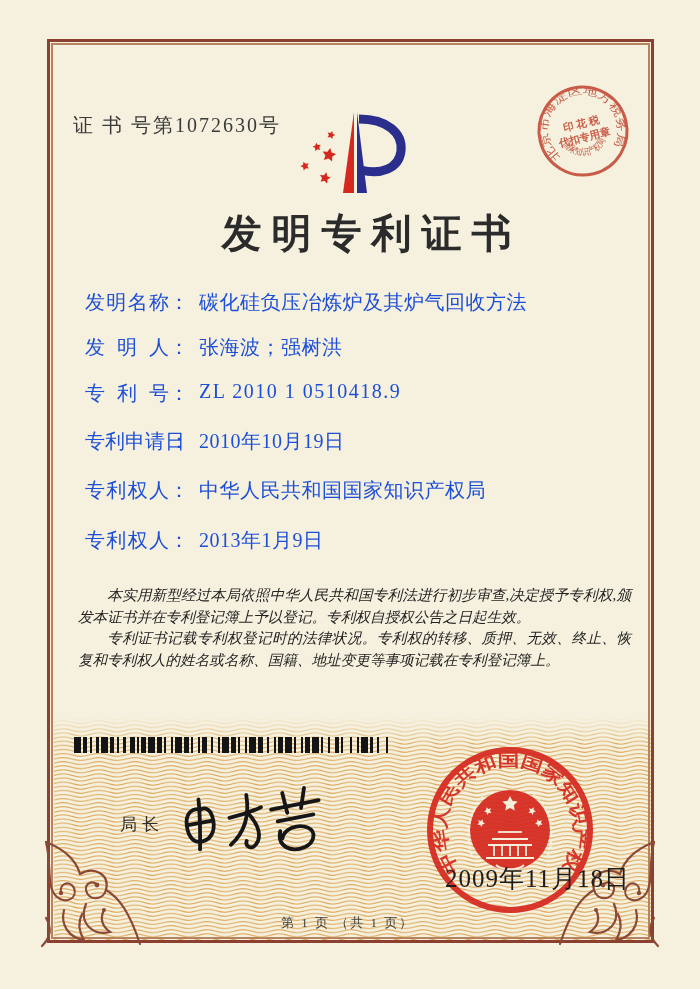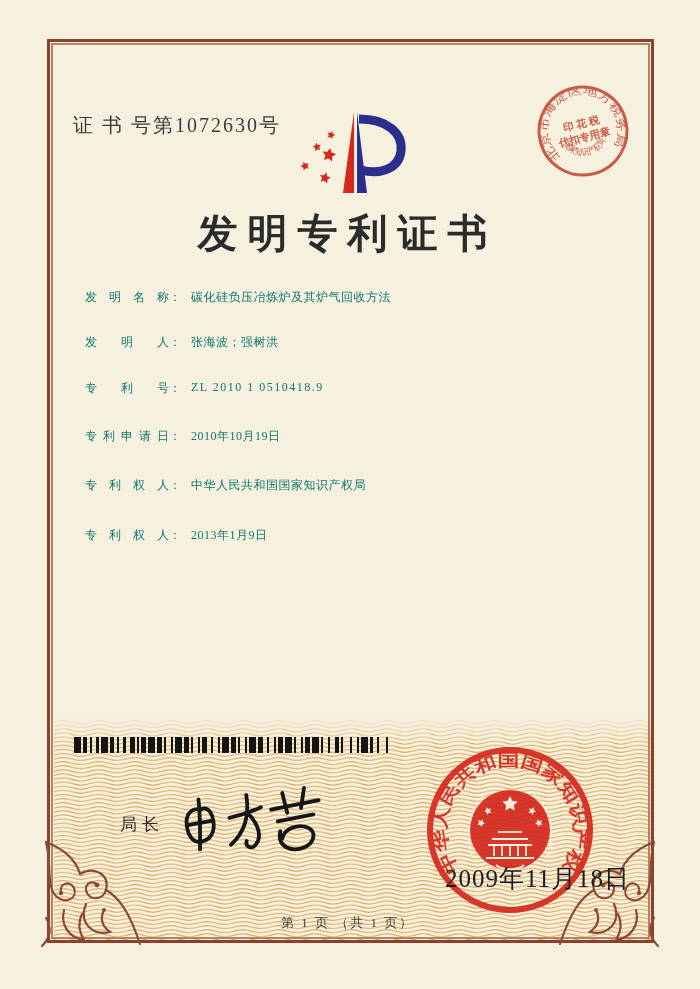--- a/index.html
+++ b/index.html
@@ -10,23 +10,23 @@
     color:#2b2b2b;
   }
   .abs{position:absolute;}
   
   .frame{left:47px;top:39px;width:601px;height:898px;border:3.5px solid #8c4130;}
   .frame-inner{position:absolute;left:1px;top:1px;right:1px;bottom:1px;border:2px solid #b5835f;}
   
   .cert-no{left:73px;top:112px;font-size:20px;letter-spacing:2px;color:#3a3a3a;}
   
   .title{left:47px;top:206px;width:601px;text-align:center;font-size:40px;font-weight:700;
-         letter-spacing:10px;color:#2b2b2b;}
-  
-  .frow{left:85px;height:22px;font-size:12px;color:#0f766e;white-space:nowrap;}
+         letter-spacing:10px;color:#2b2b2b;padding-left:24px;}
+  
+  .frow{left:85px;height:22px;font-size:20px;color:#1d4ed8;white-space:nowrap;}
   .flabel{display:inline-block;width:84px;text-align:justify;text-align-last:justify;vertical-align:top;}
   .fcolon{display:inline-block;vertical-align:top;}
   .fvalue{display:inline-block;margin-left:10px;letter-spacing:0.5px;vertical-align:top;}
   
   .body-text{left:78px;top:585px;width:553px;font-size:14.6px;line-height:21.6px;
              font-style:italic;text-align:justify;color:#222;}
   .body-text p{margin:0;text-indent:2em;}
   
   .barcode{left:74px;top:737px;width:314px;height:16px;display:flex;}
   .bc-b{background:#141414;height:100%;}
@@ -151,20 +151,22 @@
   <span class="flabel">专利申请日</span><span class="fcolon">：</span><span class="fvalue">2010年10月19日</span>
 </div>
 <div class="abs frow" style="top:477px;">
   <span class="flabel">专利权人</span><span class="fcolon">：</span><span class="fvalue">中华人民共和国国家知识产权局</span>
 </div>
 <div class="abs frow" style="top:527px;">
   <span class="flabel">专利权人</span><span class="fcolon">：</span><span class="fvalue">2013年1月9日</span>
 </div>
 
 <div class="abs body-text">
+  <p>本实用新型经过本局依照中华人民共和国专利法进行初步审查,决定授予专利权,颁发本证书并在专利登记簿上予以登记。专利权自授权公告之日起生效。</p>
+  <p>专利证书记载专利权登记时的法律状况。专利权的转移、质押、无效、终止、恢复和专利权人的姓名或名称、国籍、地址变更等事项记载在专利登记簿上。</p>
 </div>
 
 <div class="abs barcode z2">
     <span class="bc-b" style="flex-grow: 3;"></span>
     <span class="bc-s" style="flex-grow: 1;"></span>
     <span class="bc-b" style="flex-grow: 2;"></span>
     <span class="bc-s" style="flex-grow: 1;"></span>
     <span class="bc-b" style="flex-grow: 1;"></span>
     <span class="bc-s" style="flex-grow: 2;"></span>
     <span class="bc-b" style="flex-grow: 1;"></span>

